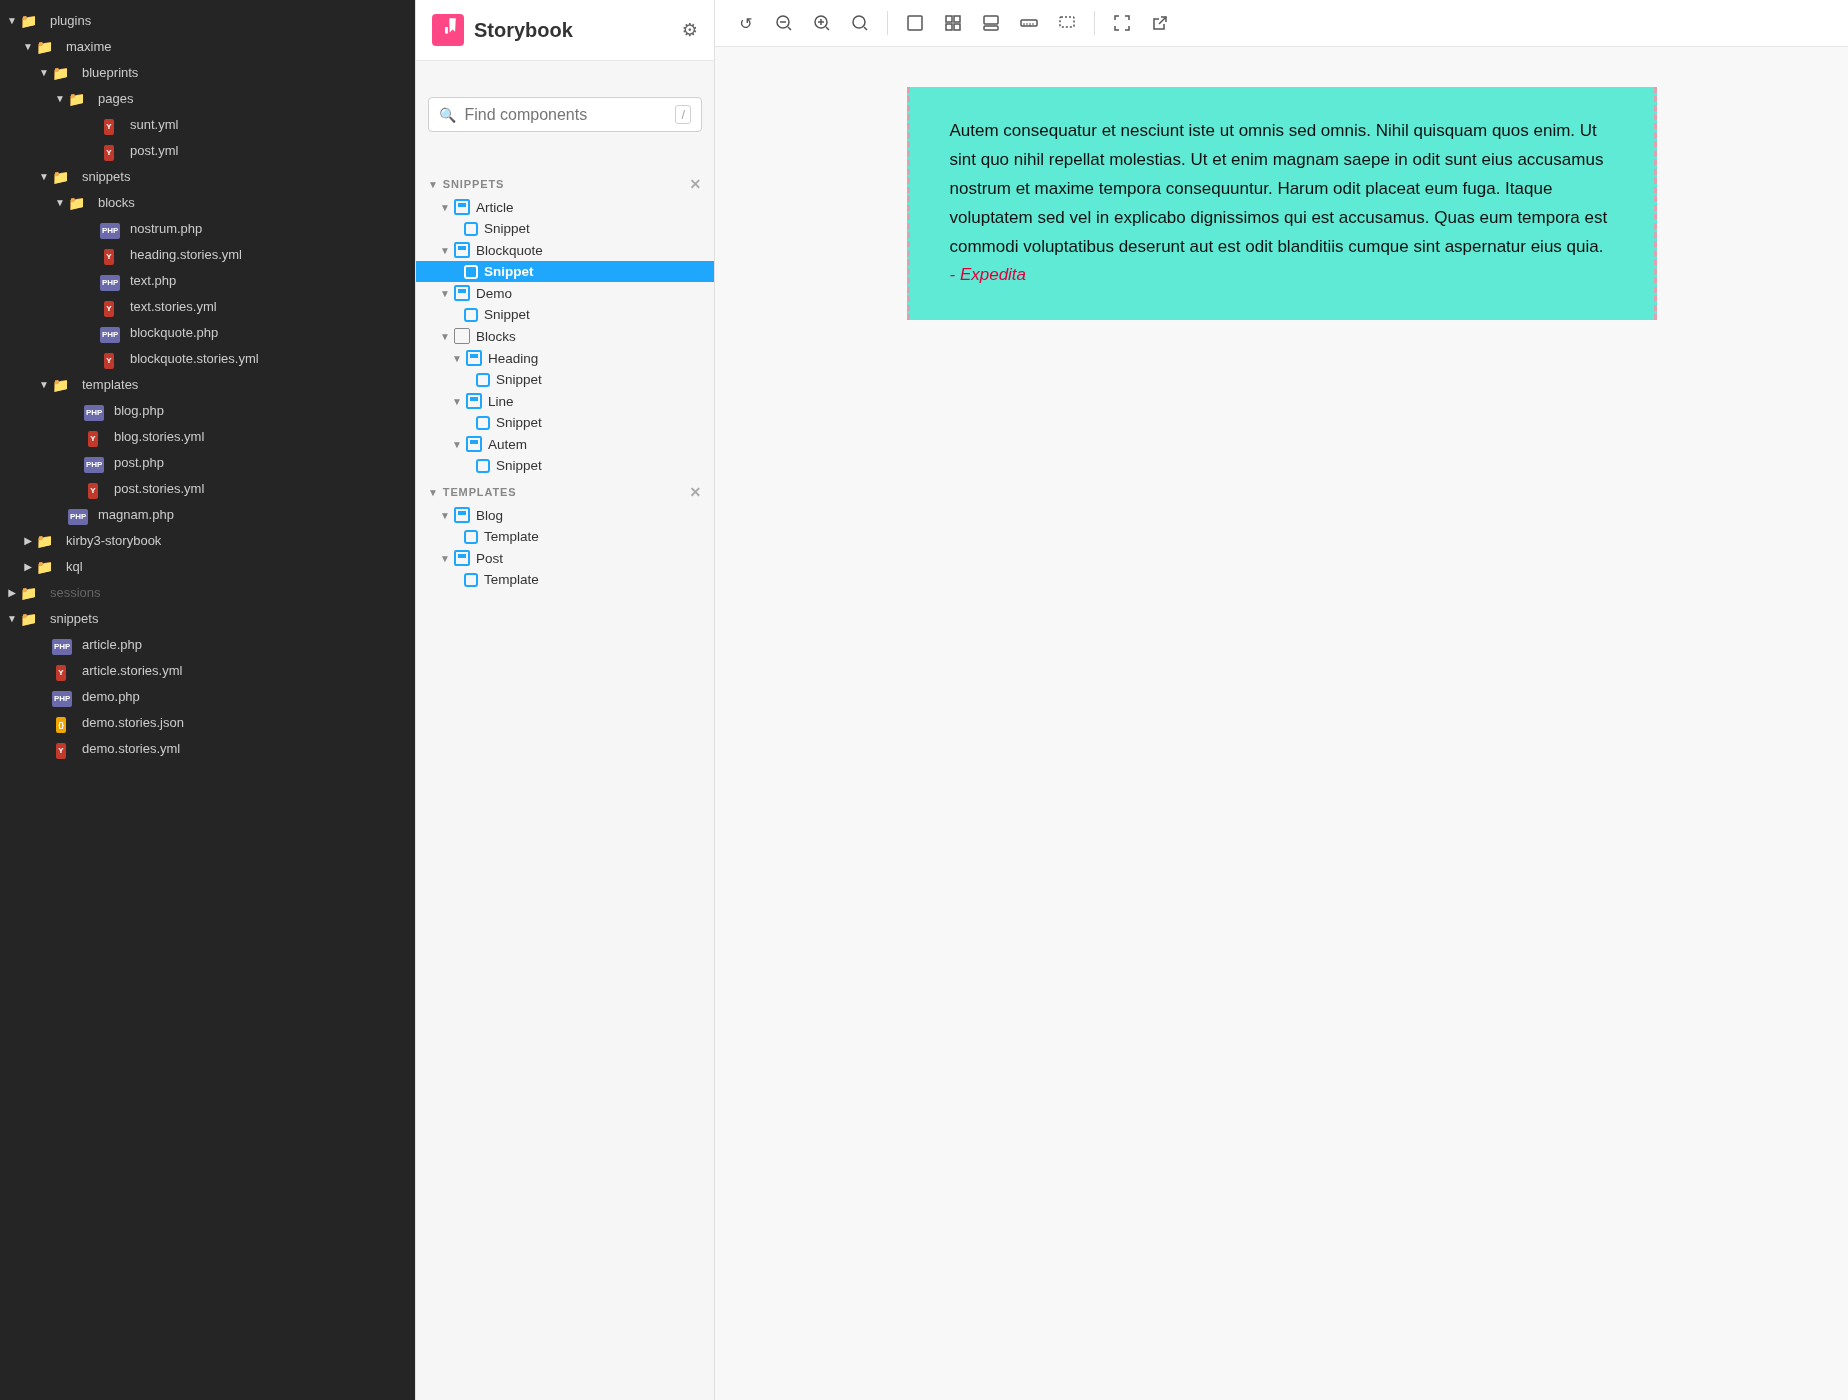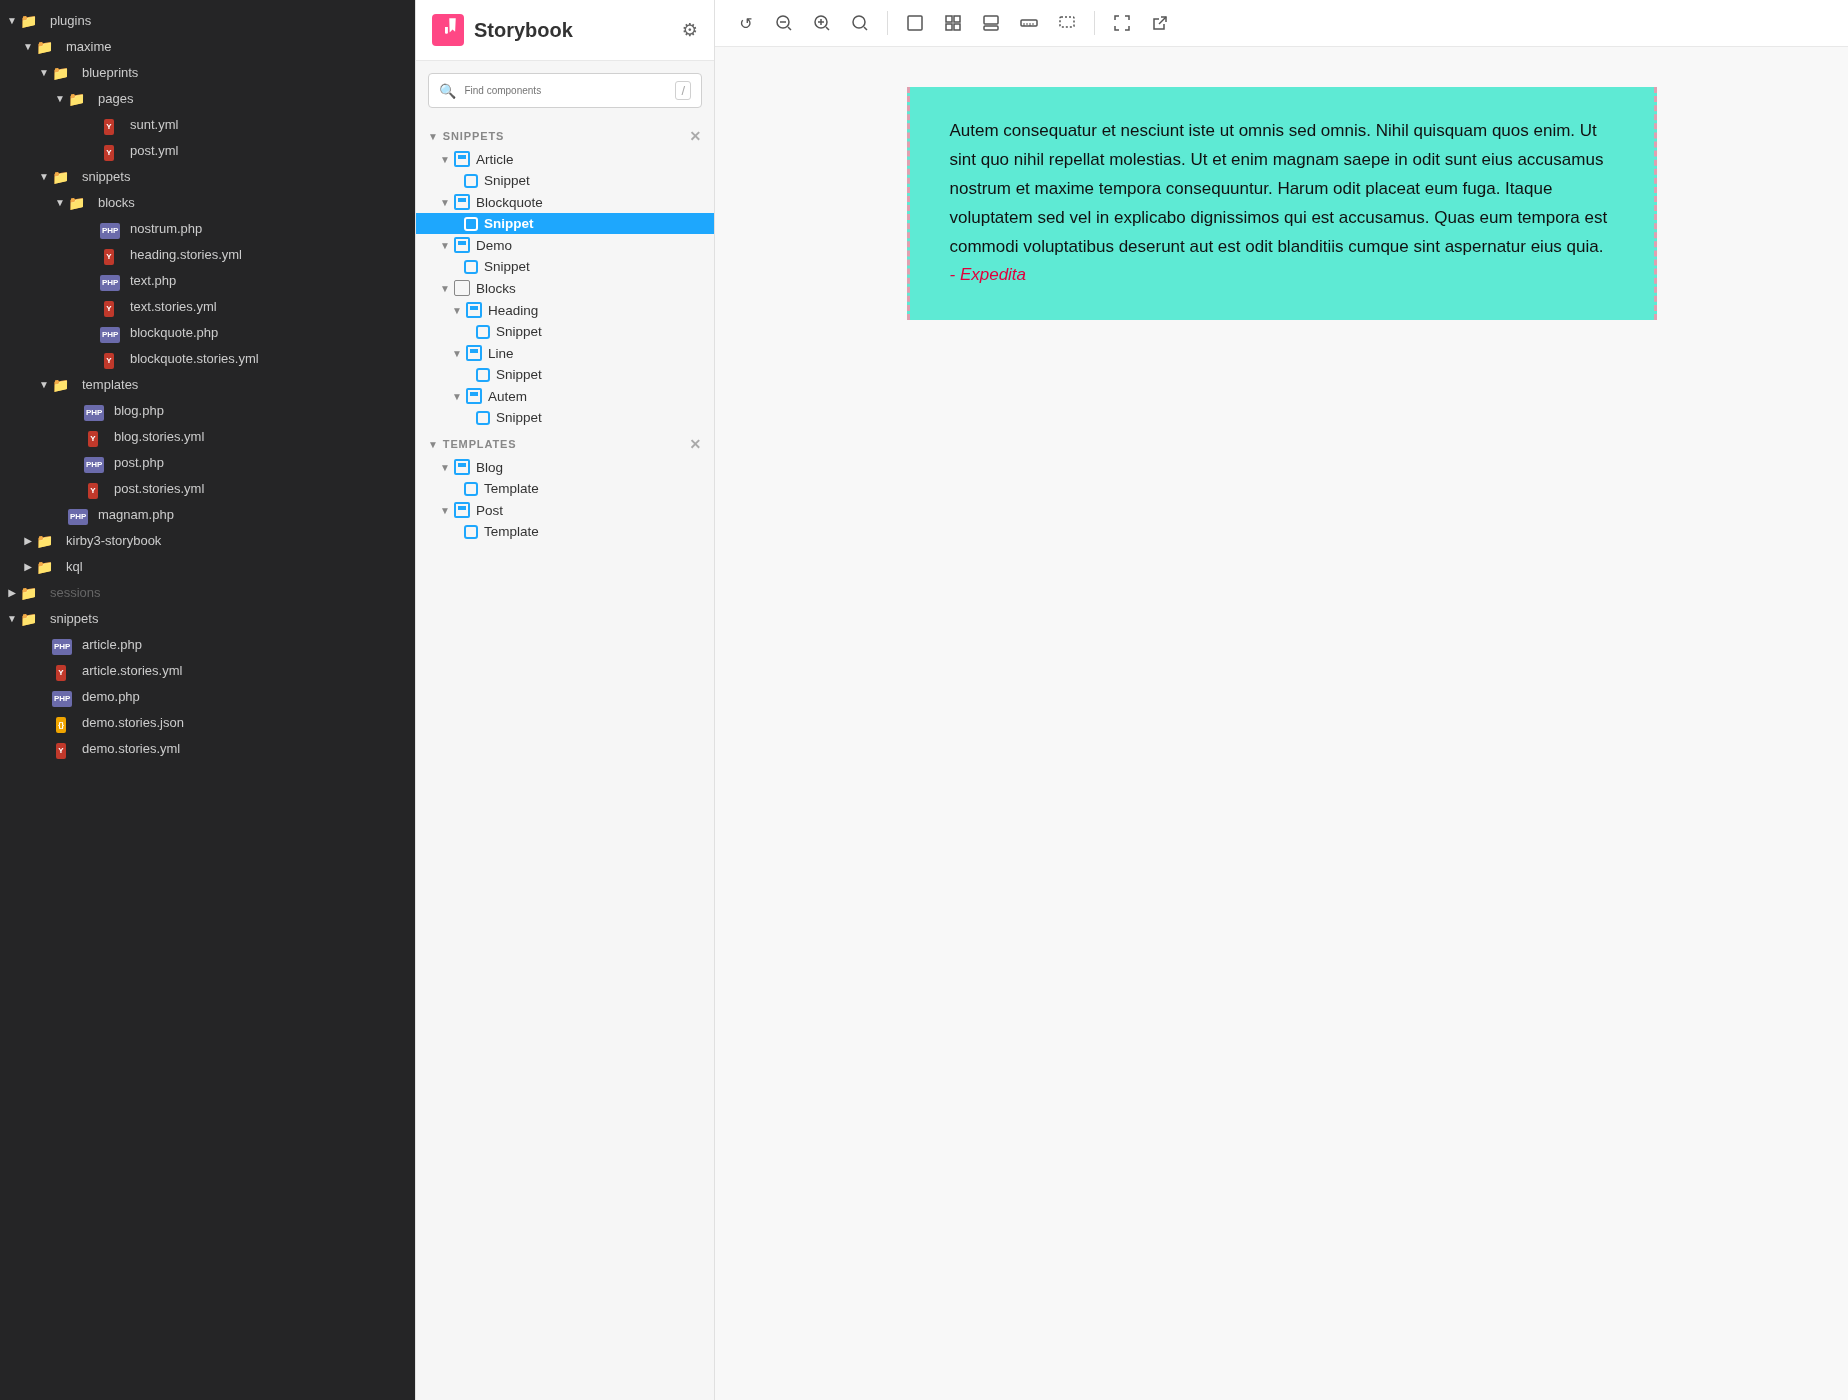--- a/index.html
+++ b/index.html
@@ -82,20 +82,21 @@
     
     .storybook-panel {
       width: 300px;
       min-width: 300px;
       background: #f6f6f6;
       border-left: 1px solid #e0e0e0;
       border-right: 1px solid #e0e0e0;
       display: flex;
       flex-direction: column;
       overflow: hidden;
+      gap: 24px;
     }
     .storybook-header {
       display: flex;
       align-items: center;
       padding: 14px 16px;
       background: #ffffff;
       border-bottom: 1px solid #e8e8e8;
     }
     .storybook-logo {
       width: 32px;
@@ -119,21 +120,21 @@
       align-items: center;
       background: #ffffff;
       border: 1px solid #d0d0d0;
       border-radius: 4px;
       padding: 7px 10px;
     }
     .search-icon { color: #888; margin-right: 8px; font-size: 14px; }
     .search-input {
       border: none;
       background: transparent;
-      font-size: 10px;
+      font-size: 16px;
       color: #333;
       flex: 1;
       outline: none;
     }
     .search-slash {
       color: #aaa;
       font-size: 13px;
       border: 1px solid #d0d0d0;
       border-radius: 3px;
       padding: 1px 5px;

